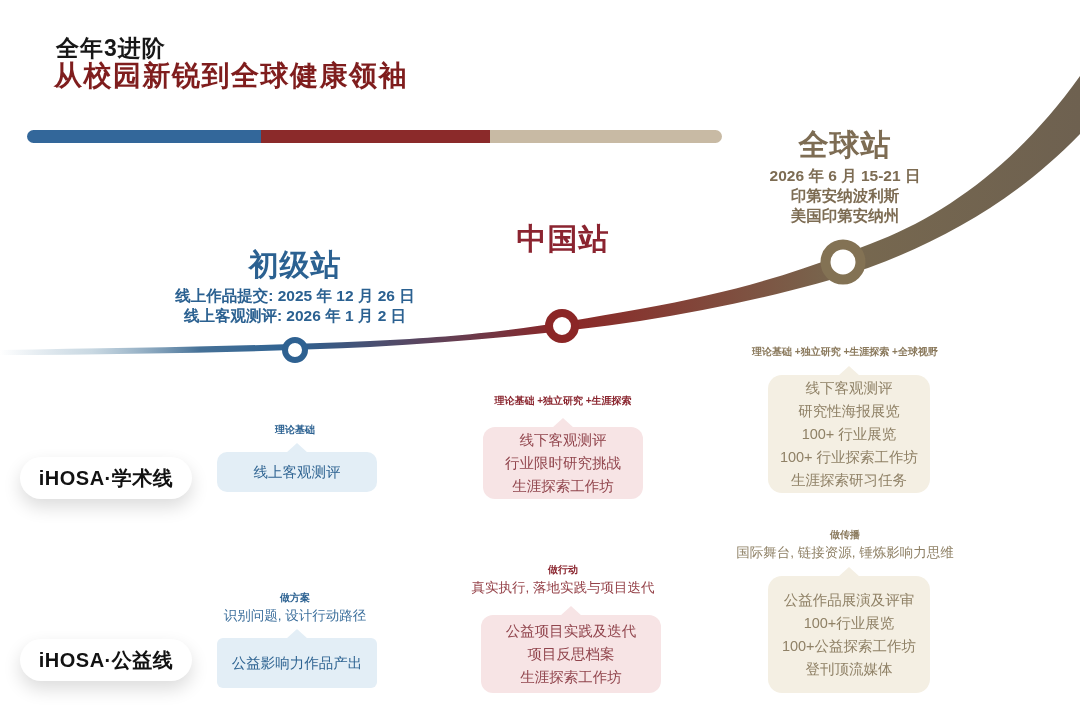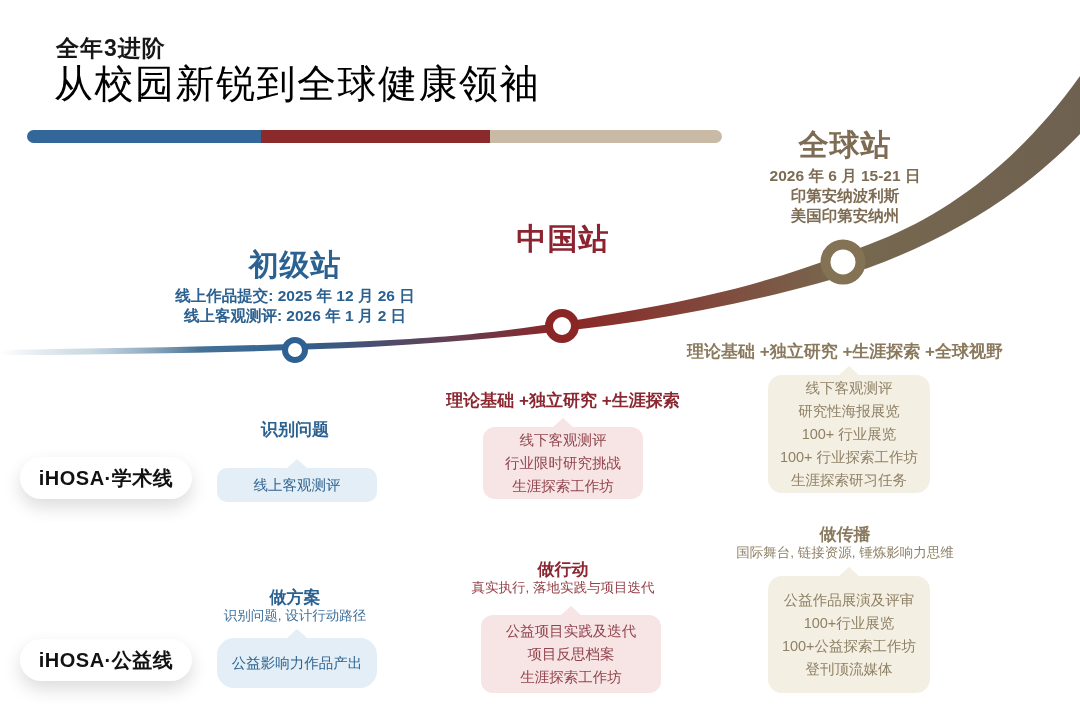--- a/index.html
+++ b/index.html
@@ -3,61 +3,61 @@
 <meta charset="utf-8">
 <style>
   html,body{margin:0;padding:0;background:#ffffff;}
   .canvas{
     position:relative;width:1080px;height:710px;background:#ffffff;overflow:hidden;
     font-family:"Liberation Sans",sans-serif;
   }
   .abs{position:absolute;}
   
   .kicker{left:56px;top:33px;font-size:23px;font-weight:800;color:#171717;letter-spacing:1px;}
-  .main-title{left:54px;top:57px;font-size:39px;font-weight:400;color:#000000;letter-spacing:1.5px;}
+  .main-title{left:54px;top:57px;font-size:28px;font-weight:700;color:#7f1d1d;letter-spacing:1.5px;}
   
   .tricolor{left:27px;top:130px;width:695px;height:13px;border-radius:7px;overflow:hidden;display:flex;}
   .tricolor .seg{height:100%;}
   .seg-blue{width:234px;background:#33679a;}
   .seg-maroon{width:229px;background:#8b2a2a;}
   .seg-tan{width:232px;background:#c8baa4;}
   
   .station{width:320px;text-align:center;}
   .station .st-name{font-size:30px;font-weight:800;line-height:37px;letter-spacing:1px;}
   .station .st-line{font-size:15.5px;font-weight:700;line-height:20px;}
   .station-junior{left:135px;top:246px;color:#2b6191;}
   .station-china{left:403px;top:220px;color:#8b2430;}
   .station-global{left:685px;top:126px;color:#7d6c53;}
   .st-lines{margin-top:3px;}
   
-  .col-header{width:340px;text-align:center;font-weight:700;font-size:17px;line-height:19px;}
+  .col-header{width:340px;text-align:center;font-weight:700;font-size:10px;line-height:19px;}
   .col-sub{width:340px;text-align:center;font-weight:400;font-size:13.5px;line-height:16px;}
   .hdr-blue{color:#2b6191;}
   .hdr-maroon{color:#8b2730;}
   .hdr-tan{color:#8a795c;}
   .sub-blue{color:#3c6f9c;}
   .sub-maroon{color:#96444b;}
   .sub-tan{color:#8f8166;}
   
   .box{border-radius:12px;display:flex;flex-direction:column;justify-content:center;align-items:center;text-align:center;}
   .box .line{font-size:14.5px;line-height:23px;}
   .box .tri{position:absolute;top:-9px;left:50%;transform:translateX(-50%);width:0;height:0;
     border-left:11px solid transparent;border-right:11px solid transparent;}
   .box-blue{background:#e3eef6;color:#2f6492;}
   .box-blue .tri{border-bottom:10px solid #e3eef6;}
   .box-pink{background:#f7e4e5;color:#91454d;}
   .box-pink .tri{border-bottom:10px solid #f7e4e5;}
   .box-tan{background:#f4efe3;color:#8f8166;}
   .box-tan .tri{border-bottom:10px solid #f4efe3;}
   
-  .box-acad-junior{left:217px;top:452px;width:160px;height:34px;border-radius:10px;margin-top:16px;}
+  .box-acad-junior{left:217px;top:452px;width:160px;height:40px;border-radius:10px;}
   .box-acad-china{left:483px;top:427px;width:160px;height:72px;}
   .box-acad-global{left:768px;top:375px;width:162px;height:118px;border-radius:14px;}
   
-  .box-wel-junior{left:217px;top:638px;width:160px;height:50px;border-radius:17px;}
+  .box-wel-junior{left:217px;top:638px;width:160px;height:50px;border-radius:6px;}
   .box-wel-china{left:481px;top:615px;width:180px;height:78px;}
   .box-wel-global{left:768px;top:576px;width:162px;height:117px;border-radius:14px;}
   
   .pill{left:20px;width:172px;height:42px;border-radius:21px;background:#ffffff;
     box-shadow:0 8px 18px rgba(0,0,0,0.14);display:flex;align-items:center;justify-content:center;
     font-size:20px;font-weight:800;color:#121212;letter-spacing:0.5px;}
   .pill-academic{top:457px;}
   .pill-welfare{top:639px;}
   
   .swoosh-svg{left:0;top:0;width:1080px;height:710px;pointer-events:none;}
@@ -117,21 +117,21 @@
 
   <div class="abs station station-global">
     <div class="st-name">全球站</div>
     <div class="st-lines">
       <div class="st-line">2026 年 6 月 15-21 日</div>
       <div class="st-line">印第安纳波利斯</div>
       <div class="st-line">美国印第安纳州</div>
     </div>
   </div>
 
-  <div class="abs col-header hdr-blue" style="left:125px;top:420px;">识别问题</div>
+  <div class="abs col-header hdr-blue" style="left:125px;top:420px;">理论基础</div>
   <div class="abs col-header hdr-maroon" style="left:393px;top:391px;">理论基础 +独立研究 +生涯探索</div>
   <div class="abs col-header hdr-tan" style="left:675px;top:342px;">理论基础 +独立研究 +生涯探索 +全球视野</div>
 
   <div class="abs box box-blue box-acad-junior">
     <div class="tri"></div>
     <div class="line">线上客观测评</div>
   </div>
   <div class="abs box box-pink box-acad-china">
     <div class="tri"></div>
     <div class="line">线下客观测评</div>

